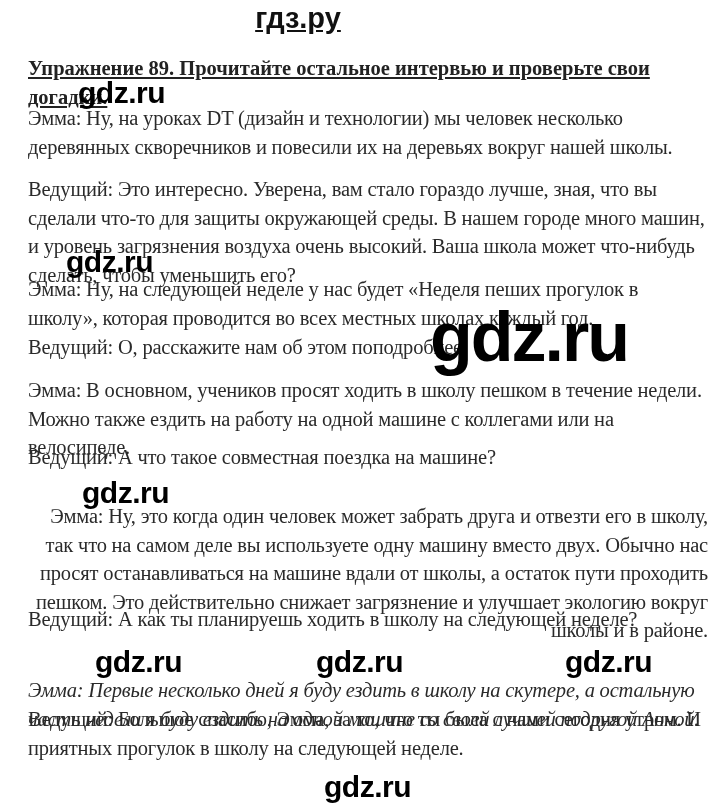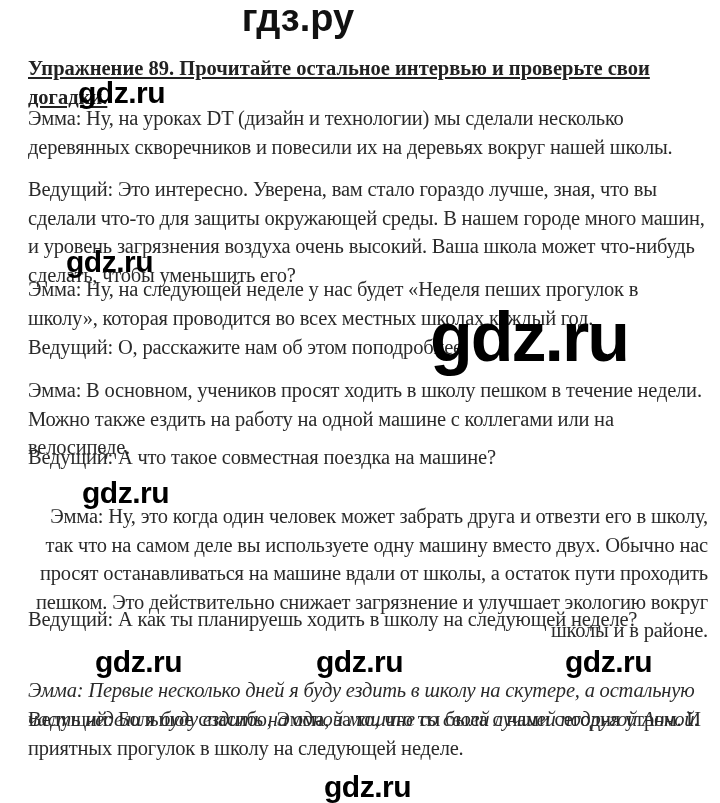--- a/index.html
+++ b/index.html
@@ -1,19 +1,19 @@
 <!DOCTYPE html>
 <html><head>
 <meta charset="utf-8">
 <style>
   html, body { margin: 0; padding: 0; background: #ffffff; }
   body { width: 720px; height: 803px; position: relative; overflow: hidden; color: #1a1a1a; }
   .site-title {
     position: absolute; left: 0; width: 596px; top: 0; text-align: center;
-    font-family: "Liberation Sans", sans-serif; font-weight: bold; font-size: 38px; line-height: 36px; color: #111;
+    font-family: "Liberation Sans", sans-serif; font-weight: bold; font-size: 29px; line-height: 36px; color: #111; text-decoration: underline;
   }
   .heading {
     position: absolute; left: 28px; top: 54px; width: 670px;
     font-family: "Liberation Serif", serif; font-weight: bold; font-size: 20.5px; line-height: 29px; color: #222; text-decoration: underline;
   }
   .para {
     position: absolute; left: 28px; width: 680px;
     font-family: "Liberation Serif", serif; font-size: 20.5px; line-height: 28.5px; color: #2a2a2a;
     letter-spacing: -0.2px;
   }
@@ -24,21 +24,21 @@
   .wm-small { font-size: 30px; line-height: 30px; }
   .wm-big { font-size: 70px; line-height: 70px; letter-spacing: -2px; }
 </style>
 </head>
 <body>
 
 <div class="site-title">гдз.ру</div>
 
 <div class="heading">Упражнение 89. Прочитайте остальное интервью и проверьте свои догадки.</div>
 
-<div class="para" style="top:104px;">Эмма: Ну, на уроках DT (дизайн и технологии) мы сделали несколько деревянных скворечников и повесили их на деревьях вокруг нашей школы.</div>
+<div class="para" style="top:104px;">Эмма: Ну, на уроках DT (дизайн и технологии) мы человек несколько деревянных скворечников и повесили их на деревьях вокруг нашей школы.</div>
 <div class="para" style="top:175px;">Ведущий: Это интересно. Уверена, вам стало гораздо лучше, зная, что вы сделали что-то для защиты окружающей среды. В нашем городе много машин, и уровень загрязнения воздуха очень высокий. Ваша школа может что-нибудь сделать, чтобы уменьшить его?</div>
 <div class="para" style="top:275px;">Эмма: Ну, на следующей неделе у нас будет «Неделя пеших прогулок в школу», которая проводится во всех местных школах каждый год.</div>
 <div class="para" style="top:333px;">Ведущий: О, расскажите нам об этом поподробнее.</div>
 <div class="para" style="top:376px;">Эмма: В основном, учеников просят ходить в школу пешком в течение недели. Можно также ездить на работу на одной машине с коллегами или на велосипеде.</div>
 <div class="para" style="top:443px;">Ведущий: А что такое совместная поездка на машине?</div>
 <div class="para" style="top:502px;text-align:right;">Эмма: Ну, это когда один человек может забрать друга и отвезти его в школу, так что на самом деле вы используете одну машину вместо двух. Обычно нас просят останавливаться на машине вдали от школы, а остаток пути проходить пешком. Это действительно снижает загрязнение и улучшает экологию вокруг школы и в районе.</div>
 <div class="para" style="top:605px;">Ведущий: А как ты планируешь ходить в школу на следующей неделе?</div>
 <div class="para" style="top:676px;font-style:italic;">Эмма: Первые несколько дней я буду ездить в школу на скутере, а остальную часть недели я буду ездить на одной машине со своей лучшей подругой Анной.</div>
 <div class="para" style="top:705px;">Ведущий: Большое спасибо, Эмма, за то, что ты была с нами сегодня утром. И приятных прогулок в школу на следующей неделе.</div>
 

